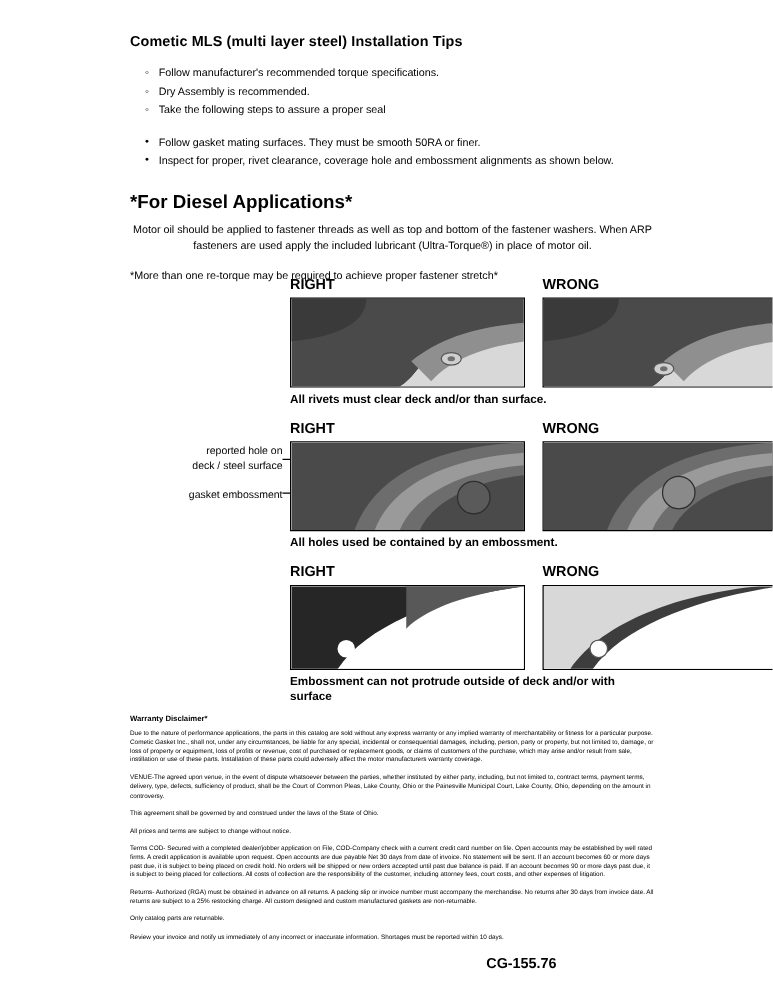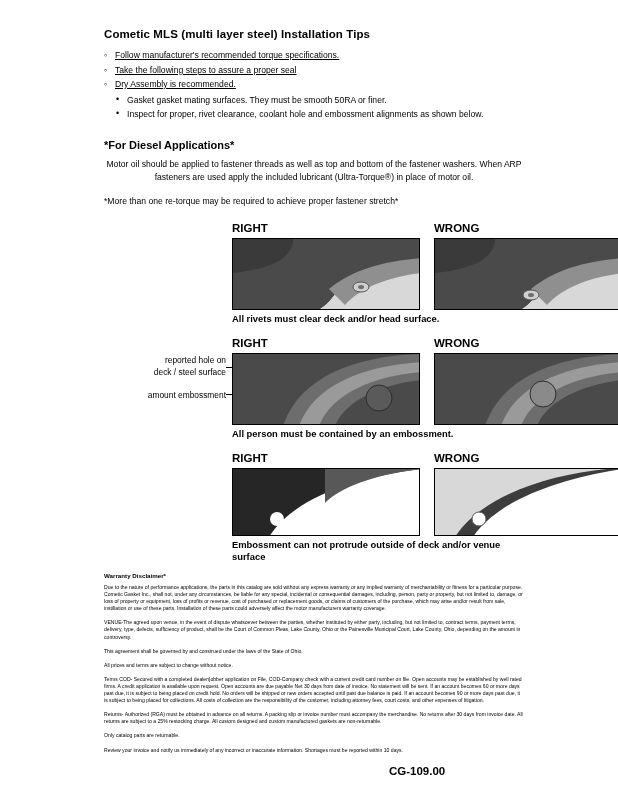--- a/index.html
+++ b/index.html
@@ -29,23 +29,22 @@
     width: 420px;
   }
   h1.title {
     font-size: 11.5px;
     font-weight: bold;
     margin: 0 0 9px 0;
     letter-spacing: 0.1px;
   }
   ul.bullets {
     list-style: none;
-    margin: 0;
+    margin: 12px;
     padding: 0;
-    text-decoration: underline;
   }
   ul.bullets > li {
     position: relative;
     padding-left: 11px;
     font-size: 8.6px;
     line-height: 13.5px;
     margin-bottom: 1px;
   }
   ul.bullets > li:before {
     content: "\25E6";
@@ -67,21 +66,21 @@
     line-height: 14px;
   }
   ul.sub > li:before {
     content: "\2022";
     position: absolute;
     left: 0;
     top: -1px;
     font-size: 9px;
   }
   h2.subhead {
-    font-size: 11px;
+    font-size: 15px;
     font-weight: bold;
     margin: 18px 0 7px 0;
   }
   p.body {
     font-size: 8.6px;
     line-height: 13.2px;
     margin: 0 0 11px 0;
     text-align: center;
   }
   p.note {
@@ -177,26 +176,26 @@
 </head>
 <body>
 
 <div class="page">
 
   <div class="content">
     <h1 class="title">Cometic MLS (multi layer steel) Installation Tips</h1>
 
     <ul class="bullets">
       <li>Follow manufacturer's recommended torque specifications.</li>
+      <li>Dry Assembly is recommended.</li>
       <li>Take the following steps to assure a proper seal</li>
-      <li>Dry Assembly is recommended.</li>
     </ul>
     <ul class="sub">
-      <li>Gasket gasket mating surfaces.  They must be smooth 50RA or finer.</li>
-      <li>Inspect for proper, rivet clearance, coolant hole and embossment alignments as shown below.</li>
+      <li>Follow gasket mating surfaces.  They must be smooth 50RA or finer.</li>
+      <li>Inspect for proper, rivet clearance, coverage hole and embossment alignments as shown below.</li>
     </ul>
 
     <h2 class="subhead">*For Diesel Applications*</h2>
     <p class="body">Motor oil should be applied to fastener threads as well as top and bottom of the fastener washers.  When ARP fasteners are used apply the included lubricant (Ultra-Torque®) in place of motor oil.</p>
     <p class="note">*More than one re-torque may be required to achieve proper fastener stretch*</p>
   </div>
 
   <div class="figures">
 
     <div class="figrow">
@@ -221,36 +220,36 @@
             <rect x="0" y="0" width="188" height="72" fill="#ffffff"></rect>
             <path d="M0 0 H188 V20 C150 24 120 34 100 58 C92 68 86 72 80 72 H0 Z" fill="#4a4a4a"></path>
             <path d="M0 0 H60 C60 18 40 30 0 34 Z" fill="#3a3a3a"></path>
             <path d="M188 20 C150 24 120 34 100 58 C92 68 86 72 80 72 H188 Z" fill="#d8d8d8"></path>
             <path d="M96 50 C120 30 152 22 188 19 V34 C156 38 128 48 112 66 Z" fill="#8f8f8f"></path>
             <ellipse cx="96" cy="56" rx="8" ry="5" fill="#cfcfcf" stroke="#555" stroke-width="1"></ellipse>
             <ellipse cx="96" cy="56" rx="3" ry="2" fill="#6f6f6f"></ellipse>
           </svg>
         </div>
       </div>
-      <div class="caption">All rivets must clear deck and/or head surface.</div>
+      <div class="caption">All rivets must clear deck and/or than surface.</div>
     </div>
 
     <div class="figrow">
       <div class="fig-labels">
         <div class="fig-label" style="left:128px;width:188px;">RIGHT</div>
         <div class="fig-label" style="left:330px;width:188px;">WRONG</div>
       </div>
       <div class="panel-pair">
         <div class="callouts">
           <div style="position:absolute; right:8px; top:2px;">
             <span>reported hole on</span><br>
             <span>deck / steel surface</span>
           </div>
           <div style="position:absolute; right:8px; top:37px;">
-            <span>amount embossment</span>
+            <span>gasket embossment</span>
           </div>
           <div class="callout-line" style="left:122px; top:14px; width:36px;"></div>
           <div class="callout-line" style="left:122px; top:41px; width:52px;"></div>
         </div>
         <div class="panel left">
           <svg width="188" height="72" viewBox="0 0 188 72">
             <rect x="0" y="0" width="188" height="72" fill="#ffffff"></rect>
             <path d="M0 0 H188 V72 H0 Z" fill="#4a4a4a"></path>
             <path d="M188 0 C120 2 66 24 50 72 H188 Z" fill="#6d6d6d"></path>
             <path d="M188 8 C128 12 80 32 66 72 H188 Z" fill="#9a9a9a"></path>
@@ -264,21 +263,21 @@
             <rect x="0" y="0" width="188" height="72" fill="#ffffff"></rect>
             <path d="M0 0 H188 V72 H0 Z" fill="#4a4a4a"></path>
             <path d="M188 0 C120 2 66 24 50 72 H188 Z" fill="#6d6d6d"></path>
             <path d="M188 8 C128 12 80 32 66 72 H188 Z" fill="#9a9a9a"></path>
             <path d="M188 18 C140 22 98 40 86 72 H188 Z" fill="#6d6d6d"></path>
             <path d="M188 26 C150 30 112 46 102 72 H188 Z" fill="#4a4a4a"></path>
             <circle cx="108" cy="40" r="13" fill="#8a8a8a" stroke="#2e2e2e" stroke-width="1"></circle>
           </svg>
         </div>
       </div>
-      <div class="caption">All person must be contained by an embossment.</div>
+      <div class="caption">All holes used be contained by an embossment.</div>
     </div>
 
     <div class="figrow">
       <div class="fig-labels">
         <div class="fig-label" style="left:128px;width:188px;">RIGHT</div>
         <div class="fig-label" style="left:330px;width:188px;">WRONG</div>
       </div>
       <div class="panel-pair" style="height:68px;">
         <div class="panel left" style="height:68px;">
           <svg width="188" height="68" viewBox="0 0 188 68">
@@ -291,32 +290,32 @@
         <div class="panel right" style="height:68px;">
           <svg width="188" height="68" viewBox="0 0 188 68">
             <rect x="0" y="0" width="188" height="68" fill="#ffffff"></rect>
             <path d="M0 0 H188 C120 8 60 30 36 68 H0 Z" fill="#d8d8d8"></path>
             <path d="M0 0 H188 C122 10 62 32 38 68 H20 C46 28 110 6 172 0 Z" fill="#3d3d3d"></path>
             <path d="M0 6 C60 14 120 34 150 68 H188 C150 28 80 6 0 0 Z" fill="#ffffff" opacity="0"></path>
             <circle cx="44" cy="50" r="7" fill="#ffffff" stroke="#555" stroke-width="1"></circle>
           </svg>
         </div>
       </div>
-      <div class="caption">Embossment can not protrude outside of deck and/or venue surface</div>
+      <div class="caption">Embossment can not protrude outside of deck and/or with surface</div>
     </div>
 
   </div>
 
   <div class="warranty">
     <h3>Warranty Disclaimer*</h3>
     <p>Due to the nature of performance applications, the parts in this catalog are sold without any express warranty or any implied warranty of merchantability or fitness for a particular purpose.  Cometic Gasket Inc., shall not, under any circumstances, be liable for any special, incidental or consequential damages, including, person, party or property, but not limited to, damage, or loss of property or equipment, loss of profits or revenue, cost of purchased or replacement goods, or claims of customers of the purchase, which may arise and/or result from sale, instillation or use of these parts.  Installation of these parts could adversely affect the motor manufacturers warranty coverage.</p>
     <p>VENUE-The agreed upon venue, in the event of dispute whatsoever between the parties, whether instituted by either party, including, but not limited to, contract terms, payment terms, delivery, type, defects, sufficiency of product, shall be the Court of Common Pleas, Lake County, Ohio or the Painesville Municipal Court, Lake County, Ohio, depending on the amount in controversy.</p>
     <p>This agreement shall be governed by and construed under the laws of the State of Ohio.</p>
     <p>All prices and terms are subject to change without notice.</p>
     <p>Terms COD- Secured with a completed dealer/jobber application on File, COD-Company check with a current credit card number on file.  Open accounts may be established by well rated firms.  A credit application is available upon request.  Open accounts are due payable Net 30 days from date of invoice.  No statement will be sent.  If an account becomes 60 or more days past due, it is subject to being placed on credit hold.  No orders will be shipped or new orders accepted until past due balance is paid.  If an account becomes 90 or more days past due, it is subject to being placed for collections.  All costs of collection are the responsibility of the customer, including attorney fees, court costs, and other expenses of litigation.</p>
     <p>Returns- Authorized (RGA) must be obtained in advance on all returns.  A packing slip or invoice number must accompany the merchandise.  No returns after 30 days from invoice date.  All returns are subject to a 25% restocking charge.  All custom designed and custom manufactured gaskets are non-returnable.</p>
     <p>Only catalog parts are returnable.</p>
     <p>Review your invoice and notify us immediately of any incorrect or inaccurate information.  Shortages must be reported within 10 days.</p>
   </div>
 
-  <div class="docnum">CG-109.00</div>
+  <div class="docnum">CG-155.76</div>
 
 </div>
 
 </body></html>

